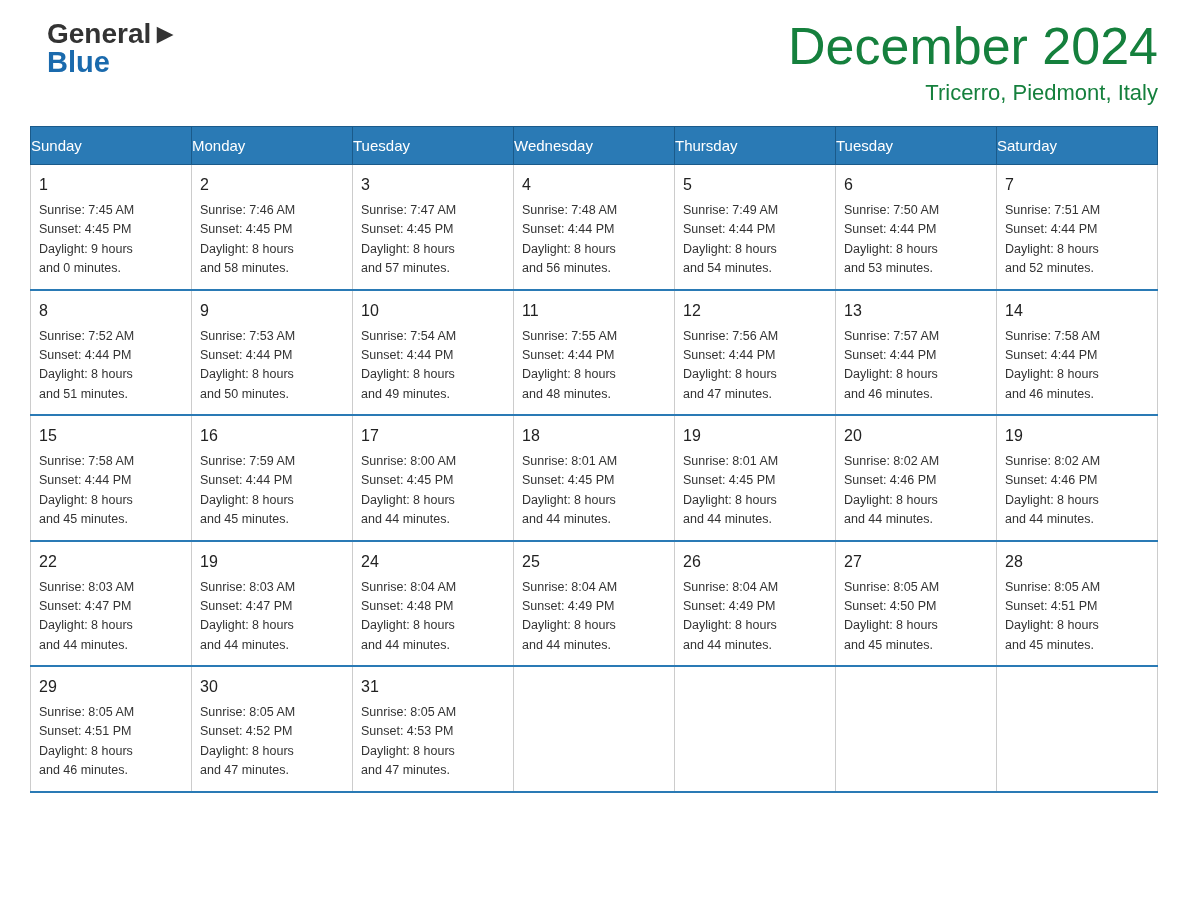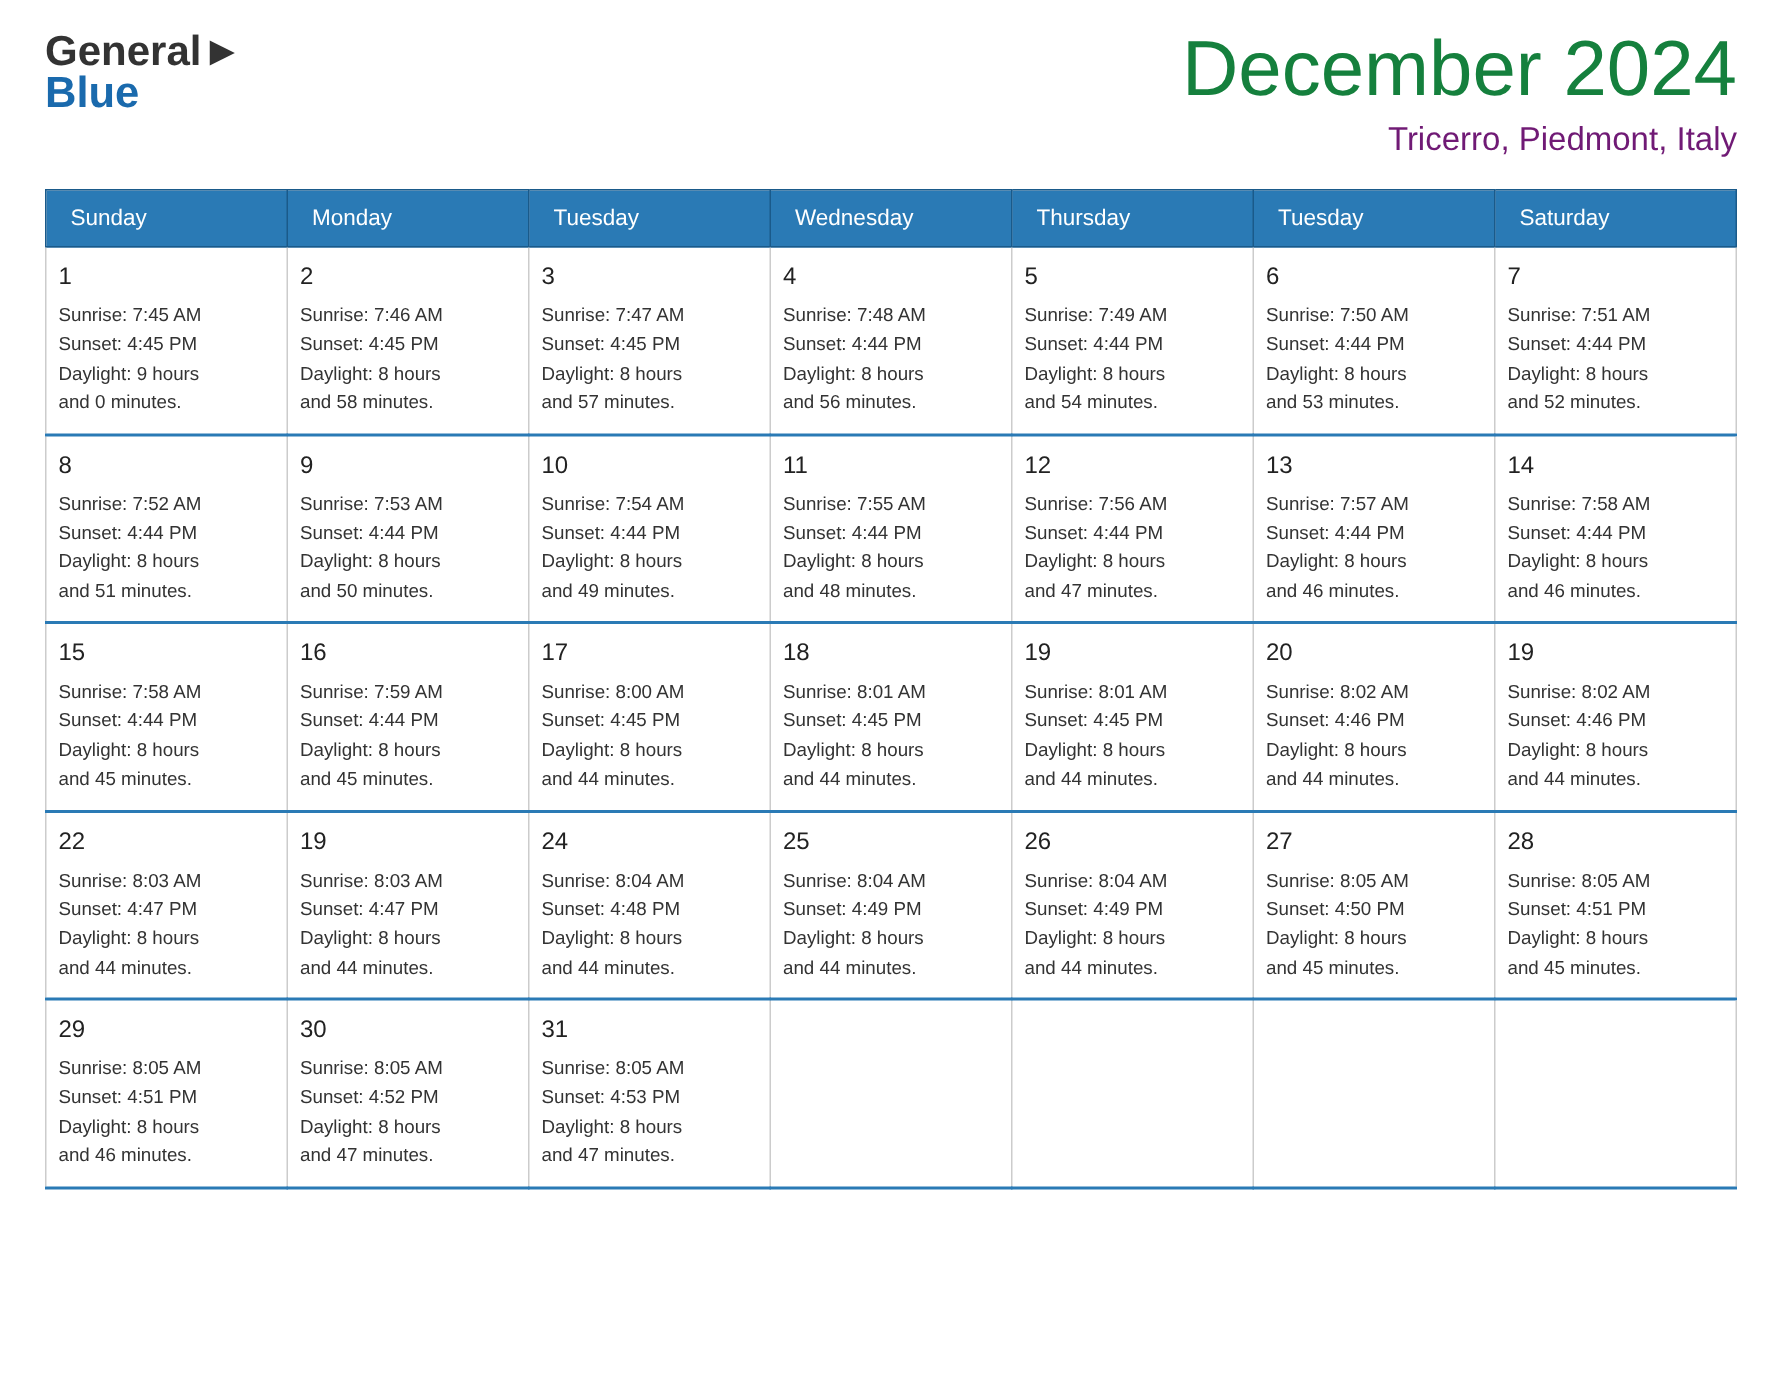--- a/index.html
+++ b/index.html
@@ -14,20 +14,21 @@
     .header {
       display: flex;
       justify-content: space-between;
       align-items: flex-start;
       margin-bottom: 20px;
     }
     .logo {
       display: flex;
       flex-direction: column;
       align-items: flex-start;
+      margin-left: 17px;
     }
     .logo-general {
       font-size: 28px;
       font-weight: bold;
       color: #333;
       line-height: 1;
     }
     .logo-blue {
       font-size: 29px;
       font-weight: bold;
@@ -45,31 +46,31 @@
       text-align: right;
     }
     .month-title {
       font-size: 52px;
       font-weight: normal;
       color: #15803d;
       line-height: 1;
     }
     .location-title {
       font-size: 22px;
-      color: #701a75;
+      color: #15803d;
       margin-top: 8px;
     }
     table {
       width: 100%;
       border-collapse: collapse;
     }
     thead th {
       background-color: #2a7ab5;
       color: #fff;
-      padding: 10px 16px;
+      padding: 10px 0;
       font-size: 15px;
       font-weight: normal;
       text-align: left;
       border: 1px solid #1a5a8a;
     }
     tbody td {
       vertical-align: top;
       padding: 8px 8px 10px 8px;
       border: 1px solid #ccc;
       width: 14.28%;

